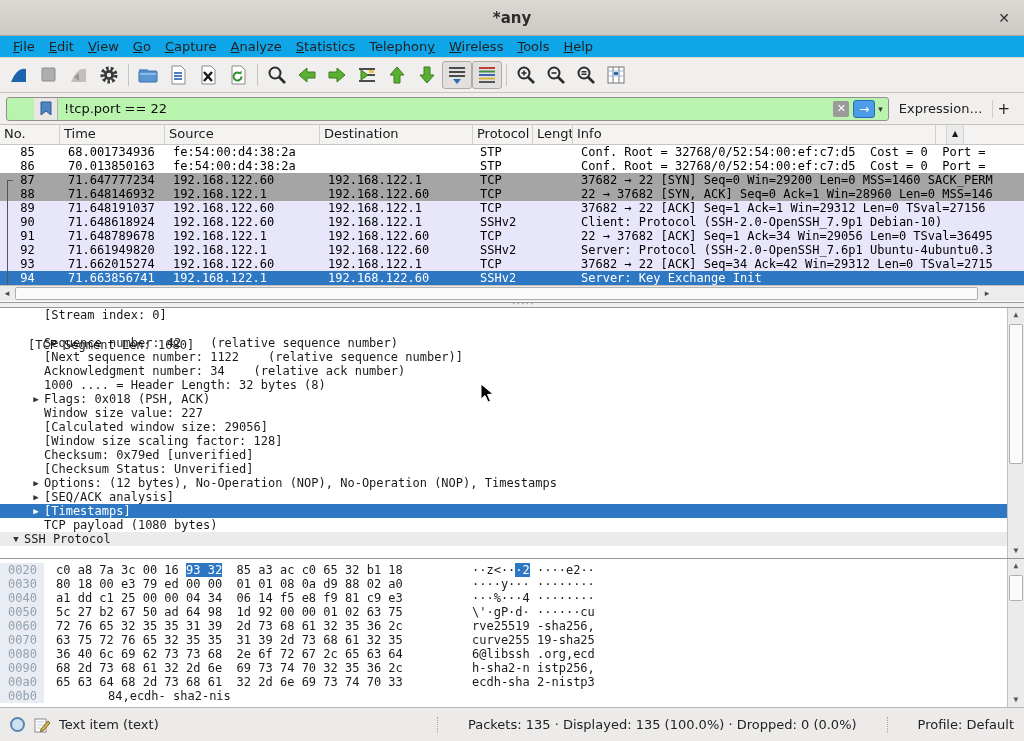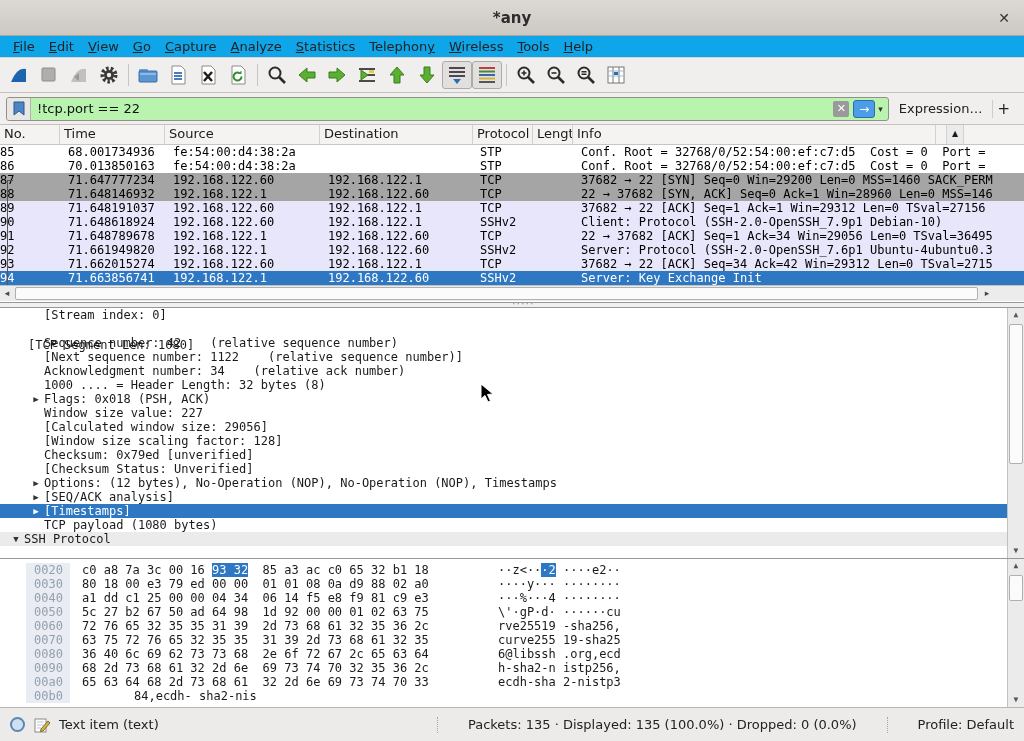--- a/index.html
+++ b/index.html
@@ -24,21 +24,21 @@
   .toolbar { height:35px; background:#f1efed; border-bottom:1px solid #c6c2be; display:flex;
              align-items:center; padding-left:4px; flex:0 0 35px; }
   .tbtn { width:30px; height:28px; display:flex; align-items:center; justify-content:center; border-radius:3px; }
   .tbtn.pressed { background:#e2e0de; border:1px solid #aeaaa6; }
   .tsep { width:1px; height:22px; background:#c8c4c0; margin:0 4px; }
 
   
   .filterbar { height:32px; background:#f1efed; border-bottom:1px solid #c6c2be; display:flex;
                align-items:center; padding:0 6px; flex:0 0 32px; }
   .filter-field { flex:1; height:24px; border:1px solid #938f8b; border-radius:3px; background:#b9f4ae;
-                  display:flex; align-items:center; overflow:hidden; }
+                  display:flex; align-items:center; overflow:hidden;padding-left:27px; }
   .bookmark-btn { width:24px; height:100%; background:#e9e7e5; border-right:1px solid #b5b1ad;
                   display:flex; align-items:center; justify-content:center; }
   .filter-text { flex:1; font-size:13px; padding-left:6px; color:#111;
                  font-family:"DejaVu Sans", sans-serif; white-space:pre; }
   .clear-btn { width:16px; height:16px; background:#9a9a9a; color:#fff; border-radius:2px; font-size:11px;
                line-height:16px; text-align:center; margin-right:4px; }
   .apply-btn { width:22px; height:18px; background:#4d9ce8; border:1px solid #2d6cb0; border-radius:3px;
                color:#fff; font-size:12px; line-height:16px; text-align:center; margin-right:3px; }
   .dd-caret { font-size:9px; color:#333; margin-right:5px; }
   .expr-label { font-size:13px; color:#222; padding:0 10px; }
@@ -47,21 +47,21 @@
   
   .packet-area { flex:0 0 178px; background:#fff; position:relative; border-bottom:1px solid #9a9692; display:flex; flex-direction:column; }
   .plist-header { height:20px; background:#f4f3f1; border-bottom:1px solid #c9c6c2; display:grid;
                   grid-template-columns:60px 105px 155px 153px 60px 40px 363px 11px 17px;
                   font-size:13px; color:#1a1a1a; }
   .plist-header .hcell { border-right:1px solid #d4d1cd; padding:1px 0 0 4px; overflow:hidden; white-space:nowrap; }
   .rows { flex:0 0 140px; overflow:hidden; position:relative; }
   .prow { height:14px; display:grid; grid-template-columns:60px 105px 155px 153px 60px 40px 448px;
           font-family:"DejaVu Sans Mono", monospace; font-size:12px; line-height:14px; white-space:pre; position:relative; }
   .prow span { overflow:hidden; }
-  .c-no { text-align:left; padding-right:5px; }
+  .c-no { text-align:center; padding-right:5px; }
   .c-time,.c-src,.c-dst { padding-left:8px; }
   .c-proto { padding-left:7px; }
   .c-len { text-align:center; padding-right:6px;margin-top:24px; }
   .c-info { padding-left:8px; }
   .row-white { background:#ffffff; color:#000; }
   .row-gray { background:#a5a5a5; color:#000; }
   .row-lav { background:#e7e6fb; color:#000; }
   .row-sel { background:#2d77c3; color:#fff; }
   .prow.mark::before { content:""; position:absolute; left:7px; top:0; bottom:0; border-left:1px solid #555; }
   .prow.mark-start::before { content:""; position:absolute; left:7px; top:7px; bottom:0; border-left:1px solid #555; border-top:1px solid #555; width:5px; }
@@ -94,21 +94,21 @@
   .dline.shade { background:#ebebeb; }
   .dscroll { position:absolute; right:0; top:0; bottom:0; width:17px; background:#ebebeb; border-left:1px solid #c4c1bd; }
   .dscroll .arr { height:14px; text-align:center; font-size:8px; color:#555; line-height:14px; }
   .dscroll .arr.bottom { position:absolute; bottom:0; left:0; right:0; }
   .dscroll .thumb { position:absolute; left:1px; right:1px; background:#fbfbfb; border:1px solid #b0b0b0; border-radius:2px; }
 
   
   .hex-pane { flex:0 0 148px; background:#fff; position:relative; overflow:hidden;
               font-family:"DejaVu Sans Mono", monospace; font-size:12px; padding-top:4px; }
   .hrow { height:14px; line-height:14px; white-space:pre; display:flex; }
-  .h-off { flex:0 0 44px; background:#e9edf3; color:#93a0ae; padding-left:8px;margin-left:26px; }
+  .h-off { flex:0 0 44px; background:#e9edf3; color:#93a0ae; padding-left:8px; }
   .h-hex { flex:0 0 364px; padding-left:12px; }
   .h-asc { padding-left:64px; }
   .hl { background:#2d77c3; color:#fff; }
   .xscroll { position:absolute; right:0; top:0; bottom:0; width:17px; background:#ebebeb; border-left:1px solid #c4c1bd; }
   .xscroll .arr { height:14px; text-align:center; font-size:8px; color:#555; line-height:14px; }
   .xscroll .arr.bottom { position:absolute; bottom:0; left:0; right:0; }
   .xscroll .thumb { position:absolute; left:1px; right:1px; background:#fbfbfb; border:1px solid #b0b0b0; border-radius:2px; }
 
   
   .statusbar { flex:1; background:#edebe9; border-top:1px solid #b9b5b1; display:flex; align-items:center;

